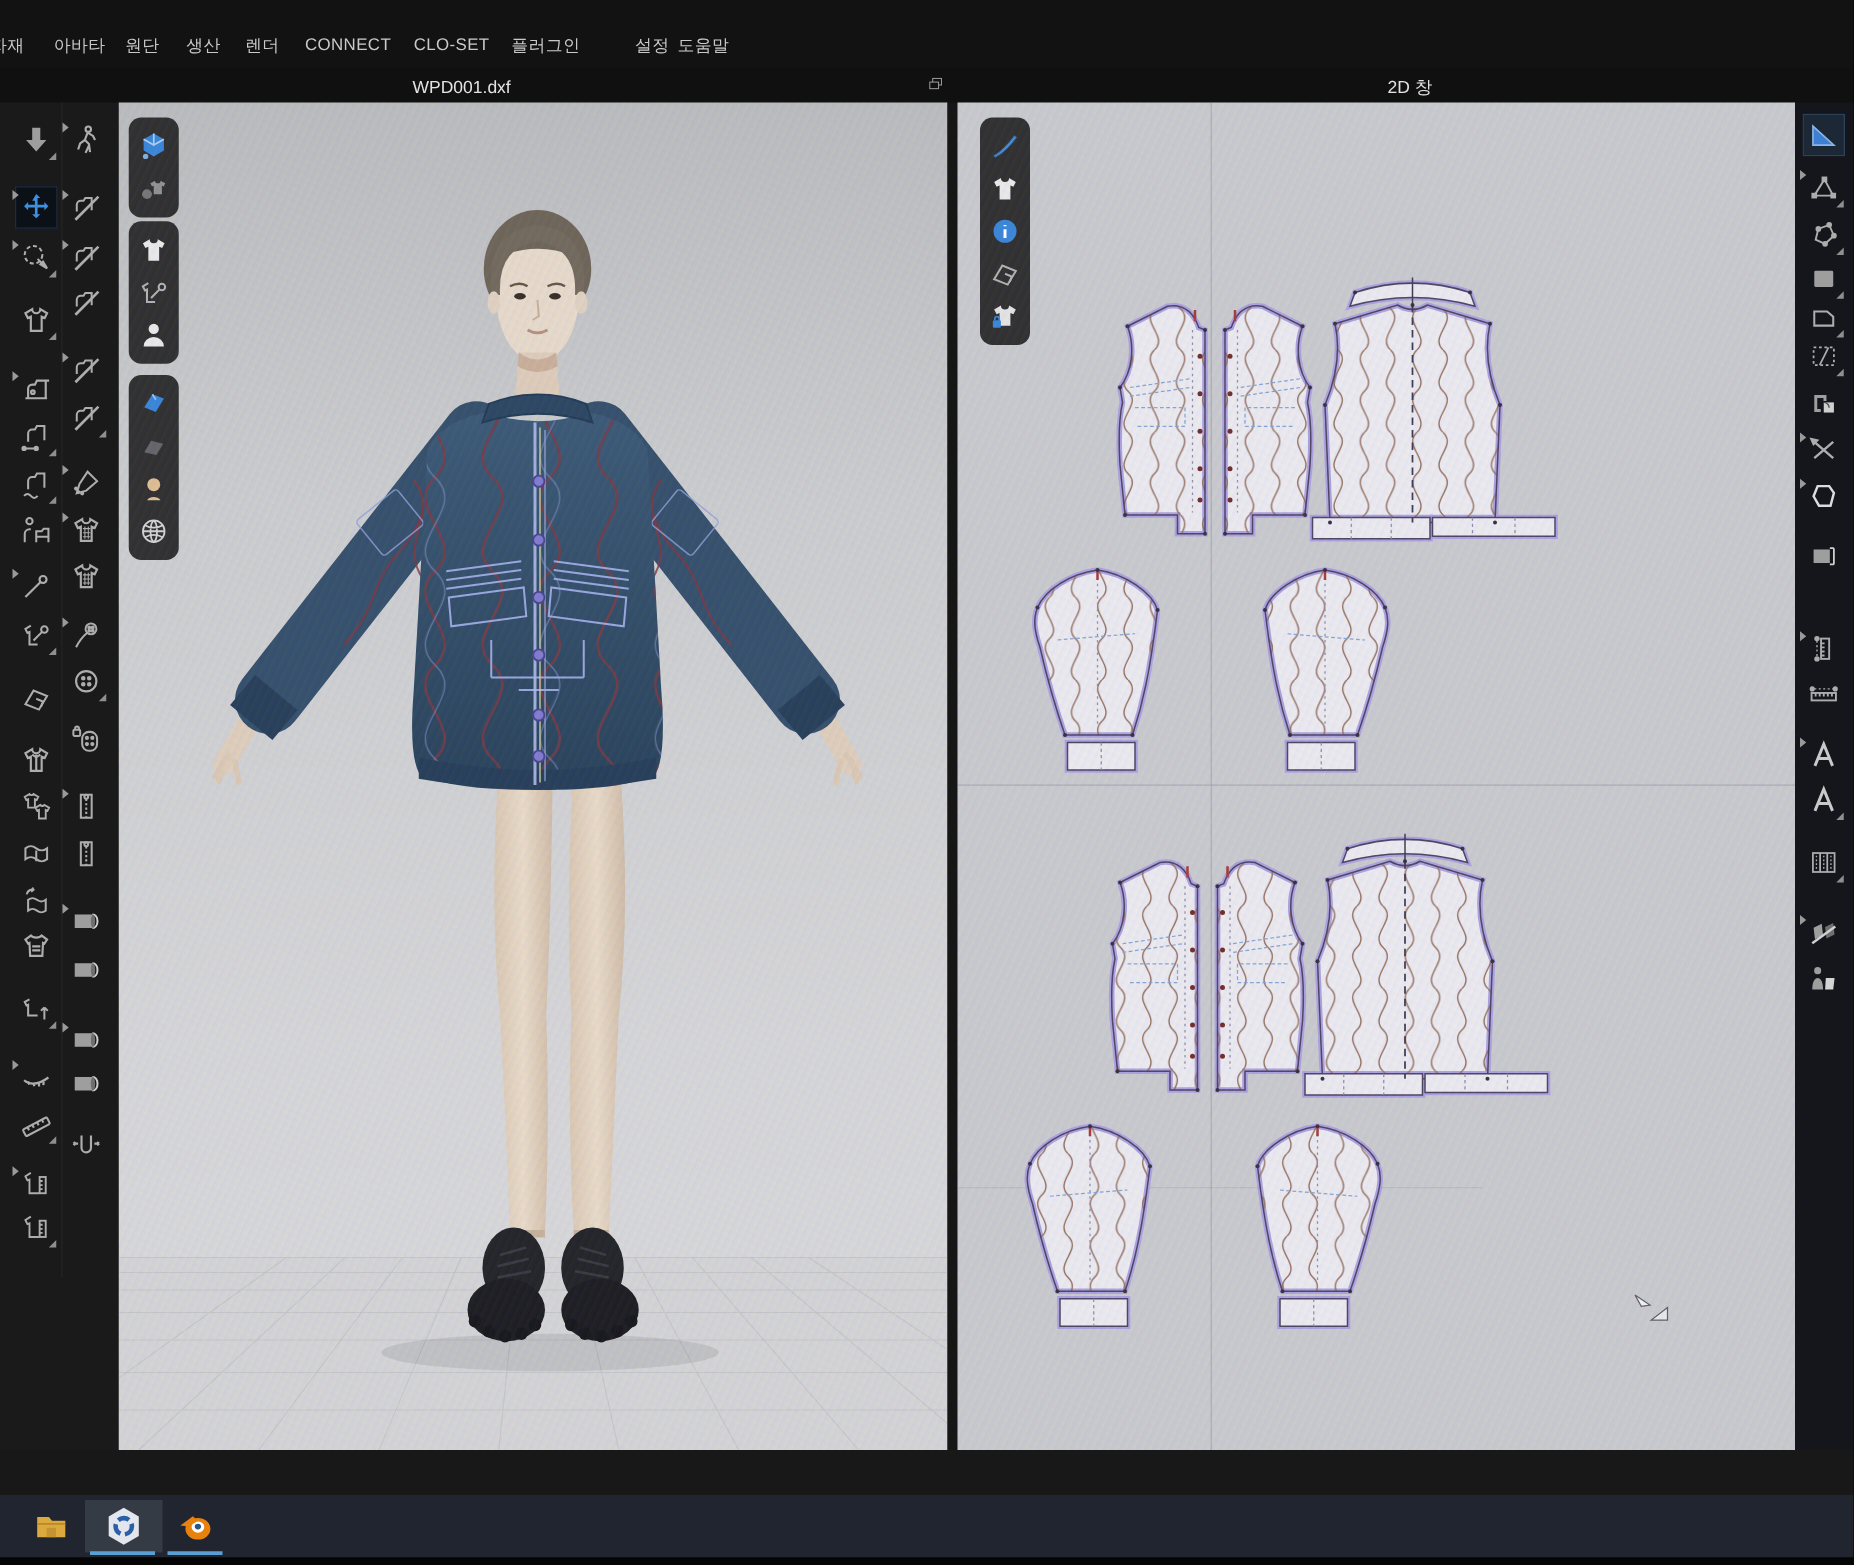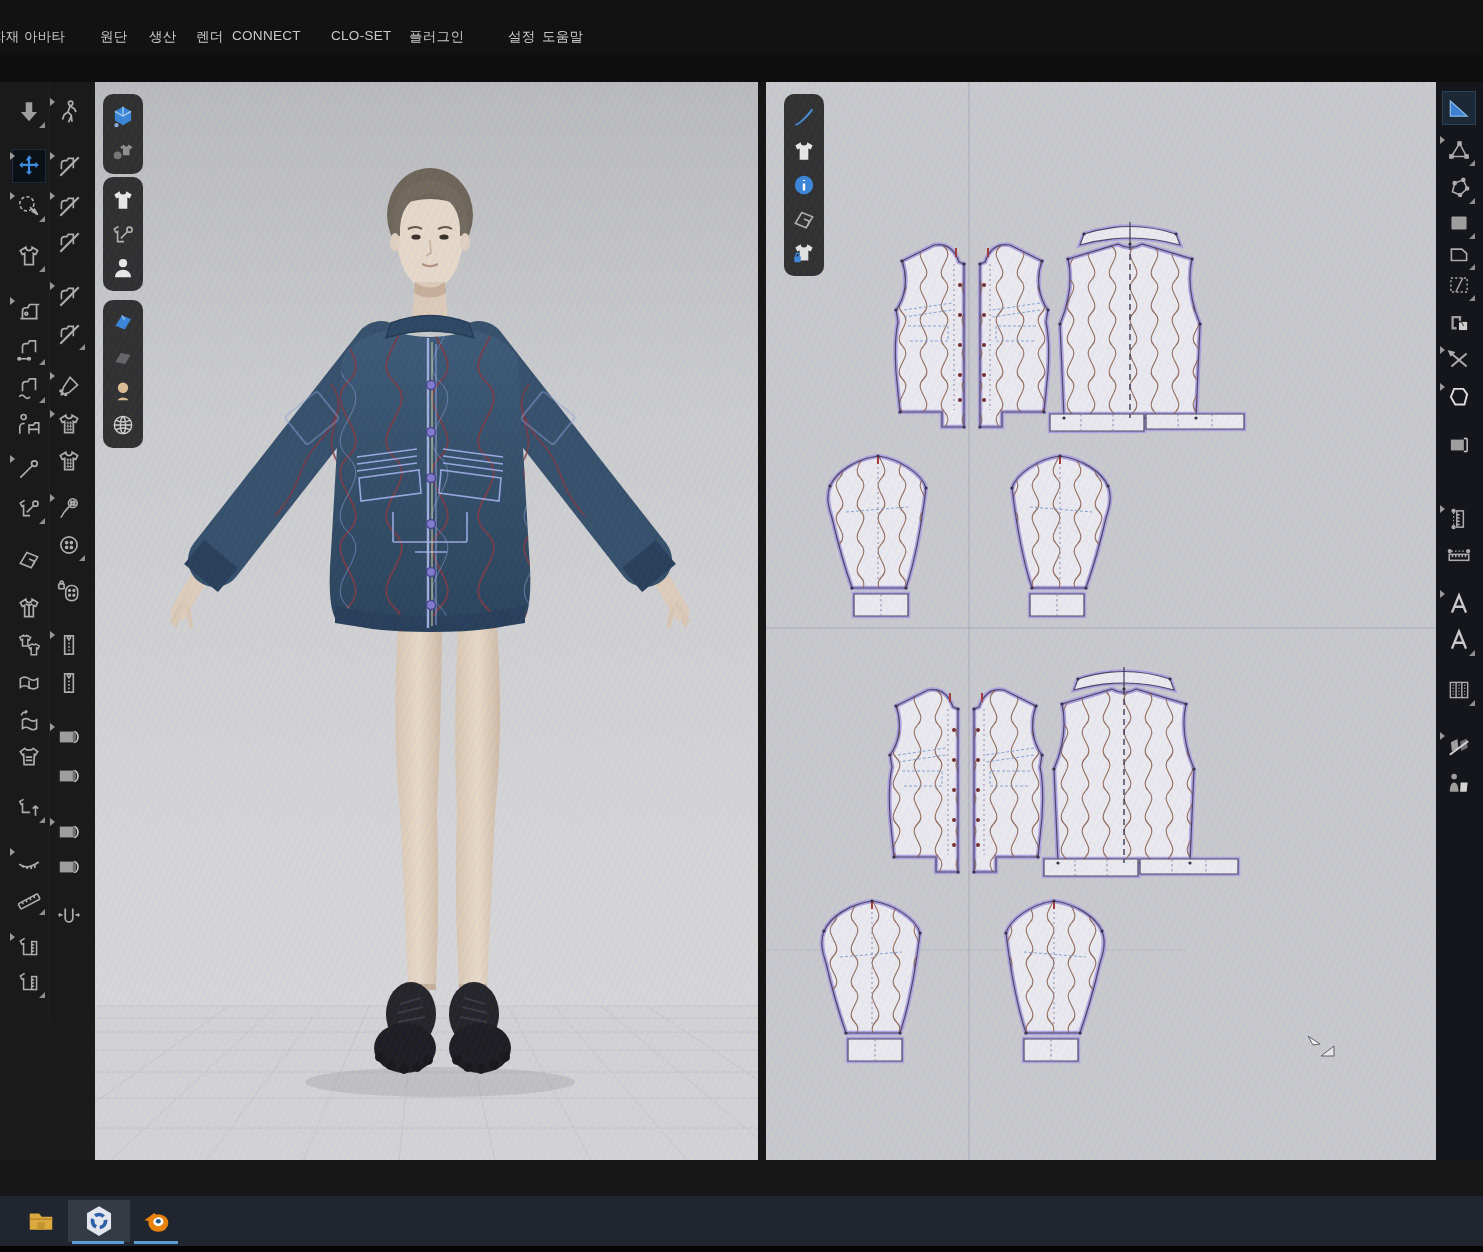--- a/index.html
+++ b/index.html
@@ -325,31 +325,38 @@
         <rect x="8" y="3" width="12" height="9"></rect>
         <rect x="4" y="8" width="12" height="9" fill="#101010"></rect>
       </g>
 </defs>
 </svg>
 
 <div class="screen">
 
   <div class="menubar">
     <span style="left:-8px">자재</span>
-    <span style="left:24px">아바타</span>
+    <span style="left:43px">아바타</span>
     <span style="left:100px">원단</span>
     <span style="left:149px">생산</span>
     <span style="left:196px">렌더</span>
-    <span style="left:232px">CONNECT</span>
+    <span style="left:244px">CONNECT</span>
     <span style="left:331px">CLO-SET</span>
     <span style="left:409px">플러그인</span>
     <span style="left:508px">설정</span>
     <span style="left:542px">도움말</span>
   </div>
 
+  <div class="tabbar">
+    <div class="tabtitle" style="left:330px">WPD001.dxf</div>
+    <span class="restore-ic"><svg viewBox="0 0 24 24" width="15" height="14">
+          <use href="#sy-restore"></use>
+        </svg></span>
+    <div class="tabtitle" style="left:1110px">2D 창</div>
+  </div>
 
   <div class="ltb">
     <div class="colsep"></div>
 
     <div class="ticon corner" style="left:12px;top:13px">
         <svg viewBox="0 0 24 24">
           <use href="#sy-arrdown"></use>
         </svg>
       </div>
     <div class="ticon flag active-a" style="left:12px;top:67px">

